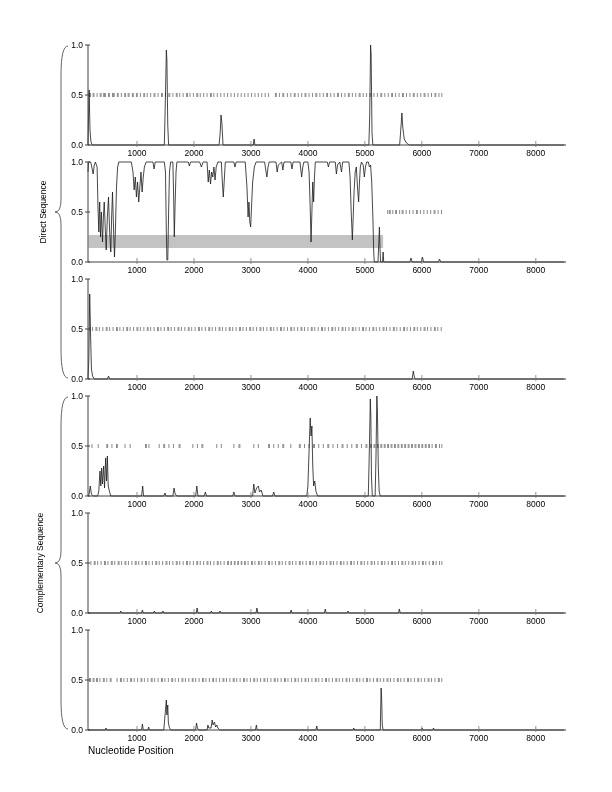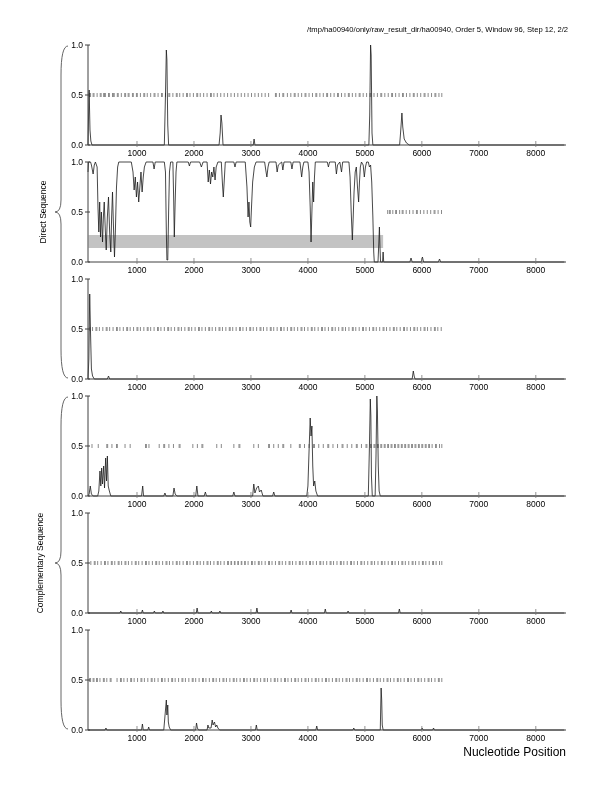--- a/index.html
+++ b/index.html
@@ -4,28 +4,27 @@
 <style>
   html,body{margin:0;padding:0;background:#fff;}
   #page{position:relative;width:612px;height:792px;background:#fff;overflow:hidden;
         font-family:"Liberation Sans", sans-serif;color:#000;}
   #title{position:absolute;top:25px;right:44px;font-size:7.6px;letter-spacing:0;white-space:nowrap;}
   .panel{position:absolute;left:88px;width:478px;height:100px;}
   .panel svg{overflow:visible;display:block;}
   .grouplabel{position:absolute;white-space:nowrap;font-size:8.5px;
               transform:translate(-50%,-50%) rotate(-90deg);}
   .brace{position:absolute;left:55px;width:15px;}
-  #xaxis-title{position:absolute;left:88px;width:478px;top:745px;text-align:right;font-size:12px;}
+  #xaxis-title{position:absolute;left:88px;width:478px;top:745px;text-align:left;font-size:10px;}
 </style>
 </head>
 <body>
 
 <div id="page">
 
-  <div id="title">/tmp/ha00940/only/raw_result_dir/ha00940, Order 5, Window 96, Step 12, 2/2</div>
 
   <div class="panel" style="top:45px">
       <svg width="478" height="100">
         <line x1="1.4243146603098926" x2="1.4243146603098926" y1="48" y2="52" stroke="#8a8a8a" stroke-width="1"></line>
         <line x1="2.563766388557807" x2="2.563766388557807" y1="48" y2="52" stroke="#8a8a8a" stroke-width="1"></line>
         <line x1="5.127532777115614" x2="5.127532777115614" y1="48" y2="52" stroke="#8a8a8a" stroke-width="1"></line>
         <line x1="5.98212157330155" x2="5.98212157330155" y1="48" y2="52" stroke="#8a8a8a" stroke-width="1"></line>
         <line x1="9.115613825983313" x2="9.115613825983313" y1="48" y2="52" stroke="#8a8a8a" stroke-width="1"></line>
         <line x1="12.249106078665077" x2="12.249106078665077" y1="48" y2="52" stroke="#8a8a8a" stroke-width="1"></line>
         <line x1="13.103694874851012" x2="13.103694874851012" y1="48" y2="52" stroke="#8a8a8a" stroke-width="1"></line>

